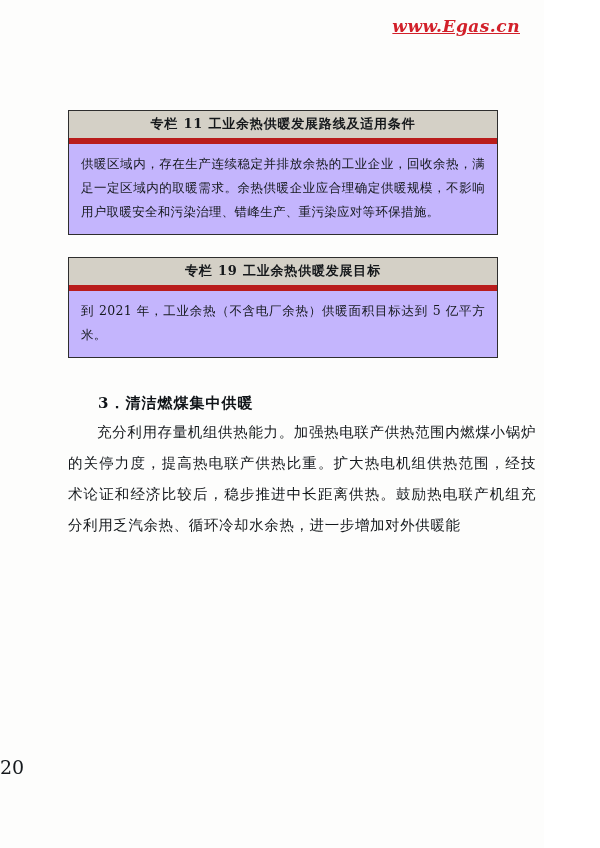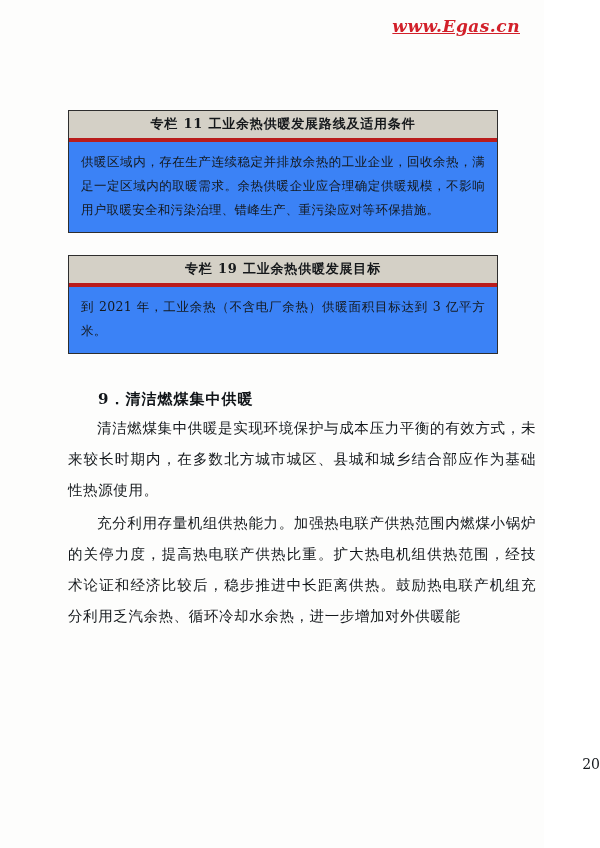--- a/index.html
+++ b/index.html
@@ -53,31 +53,31 @@
     text-indent: 2em;
   }
   .box {
     margin: 22px 0 0 0;
     width: 430px;
     border: 1px solid #2e2e2e;
     box-sizing: border-box;
   }
   .box-header {
     background: #d4d0c6;
-    border-bottom: 4px solid #b91c1c;
+    border-bottom: 6px solid #b91c1c;
     text-align: center;
     font-family: "DejaVu Serif", "Liberation Serif", serif;
     font-weight: bold;
     font-size: 13px;
     color: #15181b;
     padding: 4px 0 5px 0;
     letter-spacing: 0.8px;
   }
   .box-body {
-    background: #3b82f6;
+    background: #c4b5fd;
     padding: 8px 12px 10px 12px;
     font-family: "DejaVu Serif", "Liberation Serif", serif;
     font-size: 12.5px;
     line-height: 24px;
     color: #14181c;
     text-align: justify;
     text-justify: inter-ideograph;
     letter-spacing: 0.3px;
   }
   .box-body p {
@@ -91,23 +91,23 @@
     color: #101418;
     text-indent: 2em;
     letter-spacing: 1px;
   }
   .spacer-small { height: 10px; }
   .page-number {
     position: absolute;
     left: 0;
     top: 756px;
     width: 600px;
-    text-align: right;
+    text-align: left;
     font-family: "DejaVu Serif", "Liberation Serif", serif;
-    font-size: 14px;
+    font-size: 19px;
     color: #14181c;
   }
 </style>
 </head>
 <body>
 
 <div class="page">
 
   <div class="watermark">www.Egas.cn</div>
 
@@ -117,29 +117,28 @@
     <div class="box">
       <div class="box-header">专栏 11  工业余热供暖发展路线及适用条件</div>
       <div class="box-body">
         <p>供暖区域内，存在生产连续稳定并排放余热的工业企业，回收余热，满足一定区域内的取暖需求。余热供暖企业应合理确定供暖规模，不影响用户取暖安全和污染治理、错峰生产、重污染应对等环保措施。</p>
       </div>
     </div>
 
     <div class="box">
       <div class="box-header">专栏 19    工业余热供暖发展目标</div>
       <div class="box-body">
-        <p>到 2021 年，工业余热（不含电厂余热）供暖面积目标达到 3 亿平方米。</p>
+        <p>到 2021 年，工业余热（不含电厂余热）供暖面积目标达到 5 亿平方米。</p>
       </div>
     </div>
 
     <div class="spacer-small"></div>
 
-    <p class="section-heading">9．清洁燃煤集中供暖</p>
+    <p class="section-heading">3．清洁燃煤集中供暖</p>
 
-    <p class="body-text indent">清洁燃煤集中供暖是实现环境保护与成本压力平衡的有效方式，未来较长时期内，在多数北方城市城区、县城和城乡结合部应作为基础性热源使用。</p>
 
     <p class="body-text indent">充分利用存量机组供热能力。加强热电联产供热范围内燃煤小锅炉的关停力度，提高热电联产供热比重。扩大热电机组供热范围，经技术论证和经济比较后，稳步推进中长距离供热。鼓励热电联产机组充分利用乏汽余热、循环冷却水余热，进一步增加对外供暖能</p>
 
   </div>
 
   <div class="page-number">20</div>
 
 </div>
 
 </body></html>

